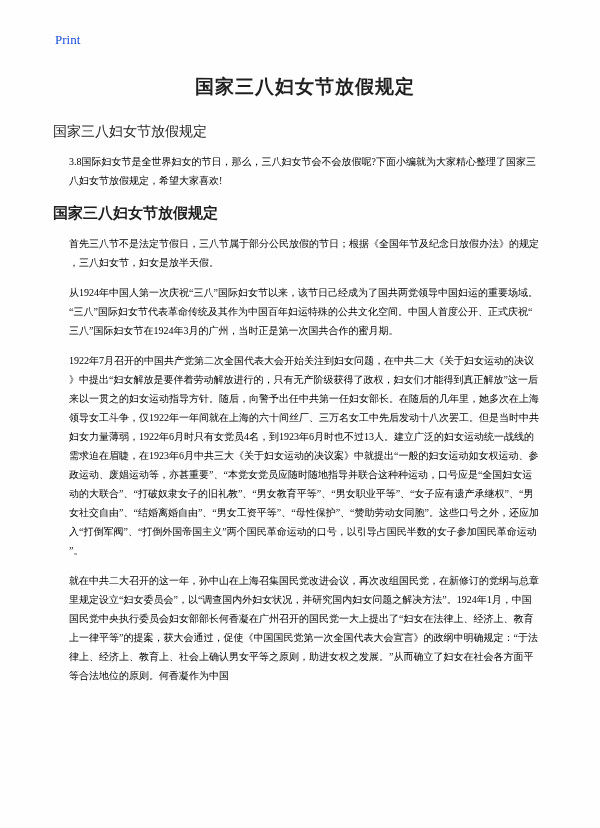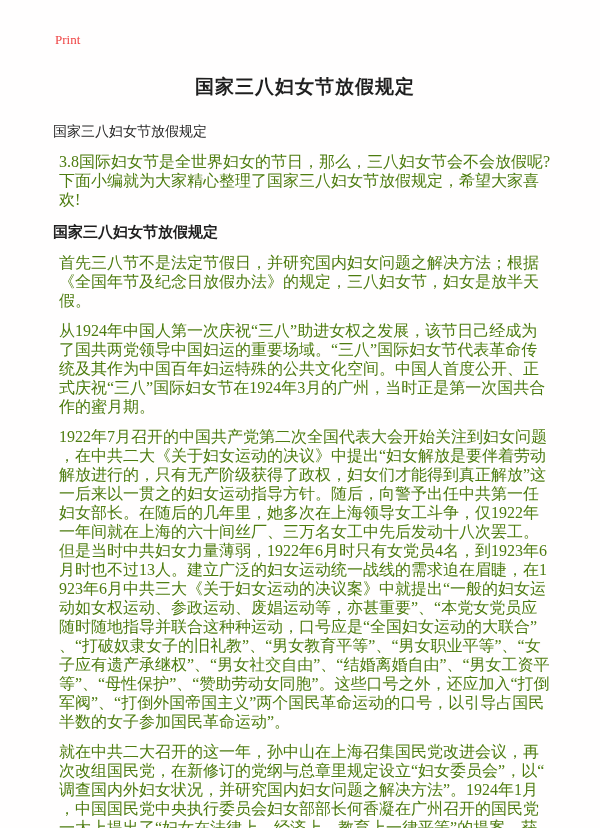--- a/index.html
+++ b/index.html
@@ -17,43 +17,43 @@
   .page {
     box-sizing: border-box;
     width: 600px;
     min-height: 828px;
     padding: 26px 43px 20px 53px;
     background: #fffefe;
   }
   .print-link {
     font-family: "Liberation Serif", serif;
     font-size: 13px;
-    color: #ef4444;
+    color: #1d4ed8;
     margin: 6px 0 0 2px;
     display: inline-block;
     cursor: pointer;
   }
   h1.doc-title {
     font-size: 19px;
     font-weight: bold;
     text-align: center;
     color: #1f1f1f;
     margin: 26px 0 22px 0;
     letter-spacing: 1px;
   }
   .sub-line {
     font-size: 14px;
     line-height: 19px;
     margin: 0 0 5px 0;
   }
   p.body-par {
-    font-size: 16px;
+    font-size: 10px;
     line-height: 19px;
-    margin: 11px 6px;
-    color: #4d7c0f;
+    margin: 11px 16px;
+    color: #000000;
     word-break: break-all;
     line-break: anywhere;
     text-align: left;
   }
   h2.section-head {
     font-size: 15px;
     font-weight: bold;
     color: #1f1f1f;
     margin: 14px 0 5px 0;
   }
@@ -66,22 +66,22 @@
   <span class="print-link">Print</span>
 
   <h1 class="doc-title">国家三八妇女节放假规定</h1>
 
   <div class="sub-line">国家三八妇女节放假规定</div>
 
   <p class="body-par">3.8国际妇女节是全世界妇女的节日，那么，三八妇女节会不会放假呢?下面小编就为大家精心整理了国家三八妇女节放假规定，希望大家喜欢!</p>
 
   <h2 class="section-head">国家三八妇女节放假规定</h2>
 
-  <p class="body-par">首先三八节不是法定节假日，并研究国内妇女问题之解决方法；根据《全国年节及纪念日放假办法》的规定，三八妇女节，妇女是放半天假。</p>
+  <p class="body-par">首先三八节不是法定节假日，三八节属于部分公民放假的节日；根据《全国年节及纪念日放假办法》的规定，三八妇女节，妇女是放半天假。</p>
 
 
-  <p class="body-par">从1924年中国人第一次庆祝“三八”助进女权之发展，该节日己经成为了国共两党领导中国妇运的重要场域。“三八”国际妇女节代表革命传统及其作为中国百年妇运特殊的公共文化空间。中国人首度公开、正式庆祝“三八”国际妇女节在1924年3月的广州，当时正是第一次国共合作的蜜月期。</p>
+  <p class="body-par">从1924年中国人第一次庆祝“三八”国际妇女节以来，该节日己经成为了国共两党领导中国妇运的重要场域。“三八”国际妇女节代表革命传统及其作为中国百年妇运特殊的公共文化空间。中国人首度公开、正式庆祝“三八”国际妇女节在1924年3月的广州，当时正是第一次国共合作的蜜月期。</p>
 
   <p class="body-par">1922年7月召开的中国共产党第二次全国代表大会开始关注到妇女问题，在中共二大《关于妇女运动的决议》中提出“妇女解放是要伴着劳动解放进行的，只有无产阶级获得了政权，妇女们才能得到真正解放”这一后来以一贯之的妇女运动指导方针。随后，向警予出任中共第一任妇女部长。在随后的几年里，她多次在上海领导女工斗争，仅1922年一年间就在上海的六十间丝厂、三万名女工中先后发动十八次罢工。但是当时中共妇女力量薄弱，1922年6月时只有女党员4名，到1923年6月时也不过13人。建立广泛的妇女运动统一战线的需求迫在眉睫，在1923年6月中共三大《关于妇女运动的决议案》中就提出“一般的妇女运动如女权运动、参政运动、废娼运动等，亦甚重要”、“本党女党员应随时随地指导并联合这种种运动，口号应是“全国妇女运动的大联合”、“打破奴隶女子的旧礼教”、“男女教育平等”、“男女职业平等”、“女子应有遗产承继权”、“男女社交自由”、“结婚离婚自由”、“男女工资平等”、“母性保护”、“赞助劳动女同胞”。这些口号之外，还应加入“打倒军阀”、“打倒外国帝国主义”两个国民革命运动的口号，以引导占国民半数的女子参加国民革命运动”。</p>
 
   <p class="body-par">就在中共二大召开的这一年，孙中山在上海召集国民党改进会议，再次改组国民党，在新修订的党纲与总章里规定设立“妇女委员会”，以“调查国内外妇女状况，并研究国内妇女问题之解决方法”。1924年1月，中国国民党中央执行委员会妇女部部长何香凝在广州召开的国民党一大上提出了“妇女在法律上、经济上、教育上一律平等”的提案，获大会通过，促使《中国国民党第一次全国代表大会宣言》的政纲中明确规定：“于法律上、经济上、教育上、社会上确认男女平等之原则，助进女权之发展。”从而确立了妇女在社会各方面平等合法地位的原则。何香凝作为中国</p>
 
 </div>
 
 </body></html>

